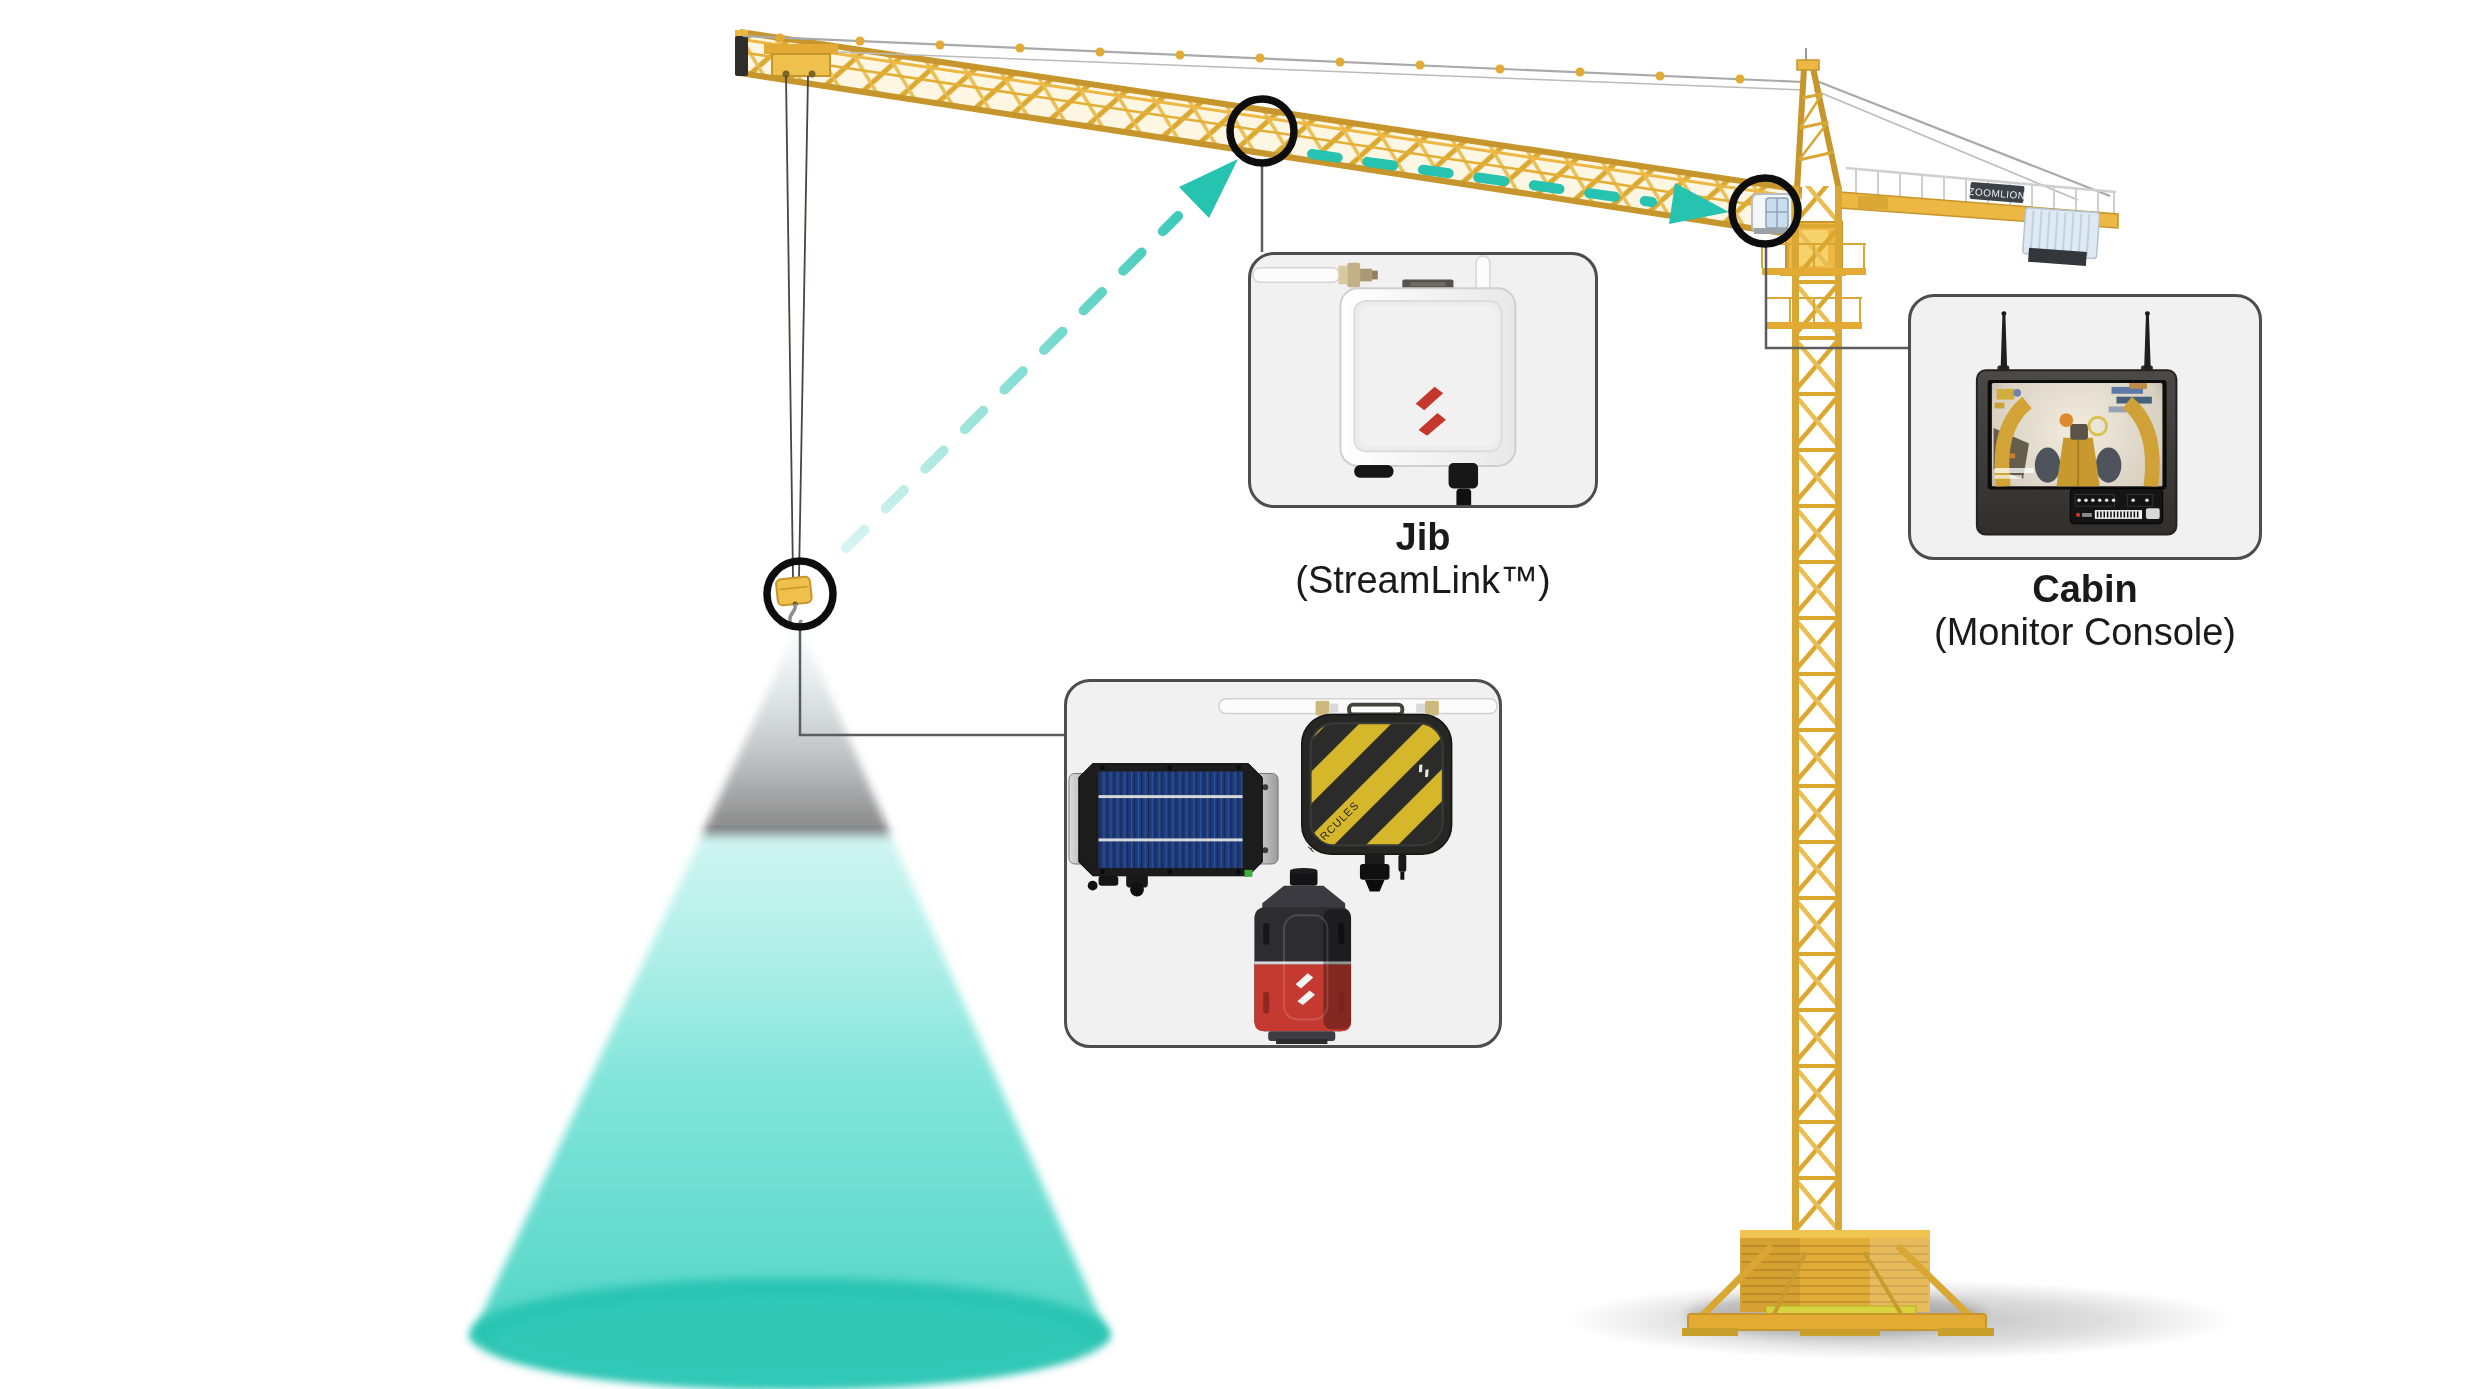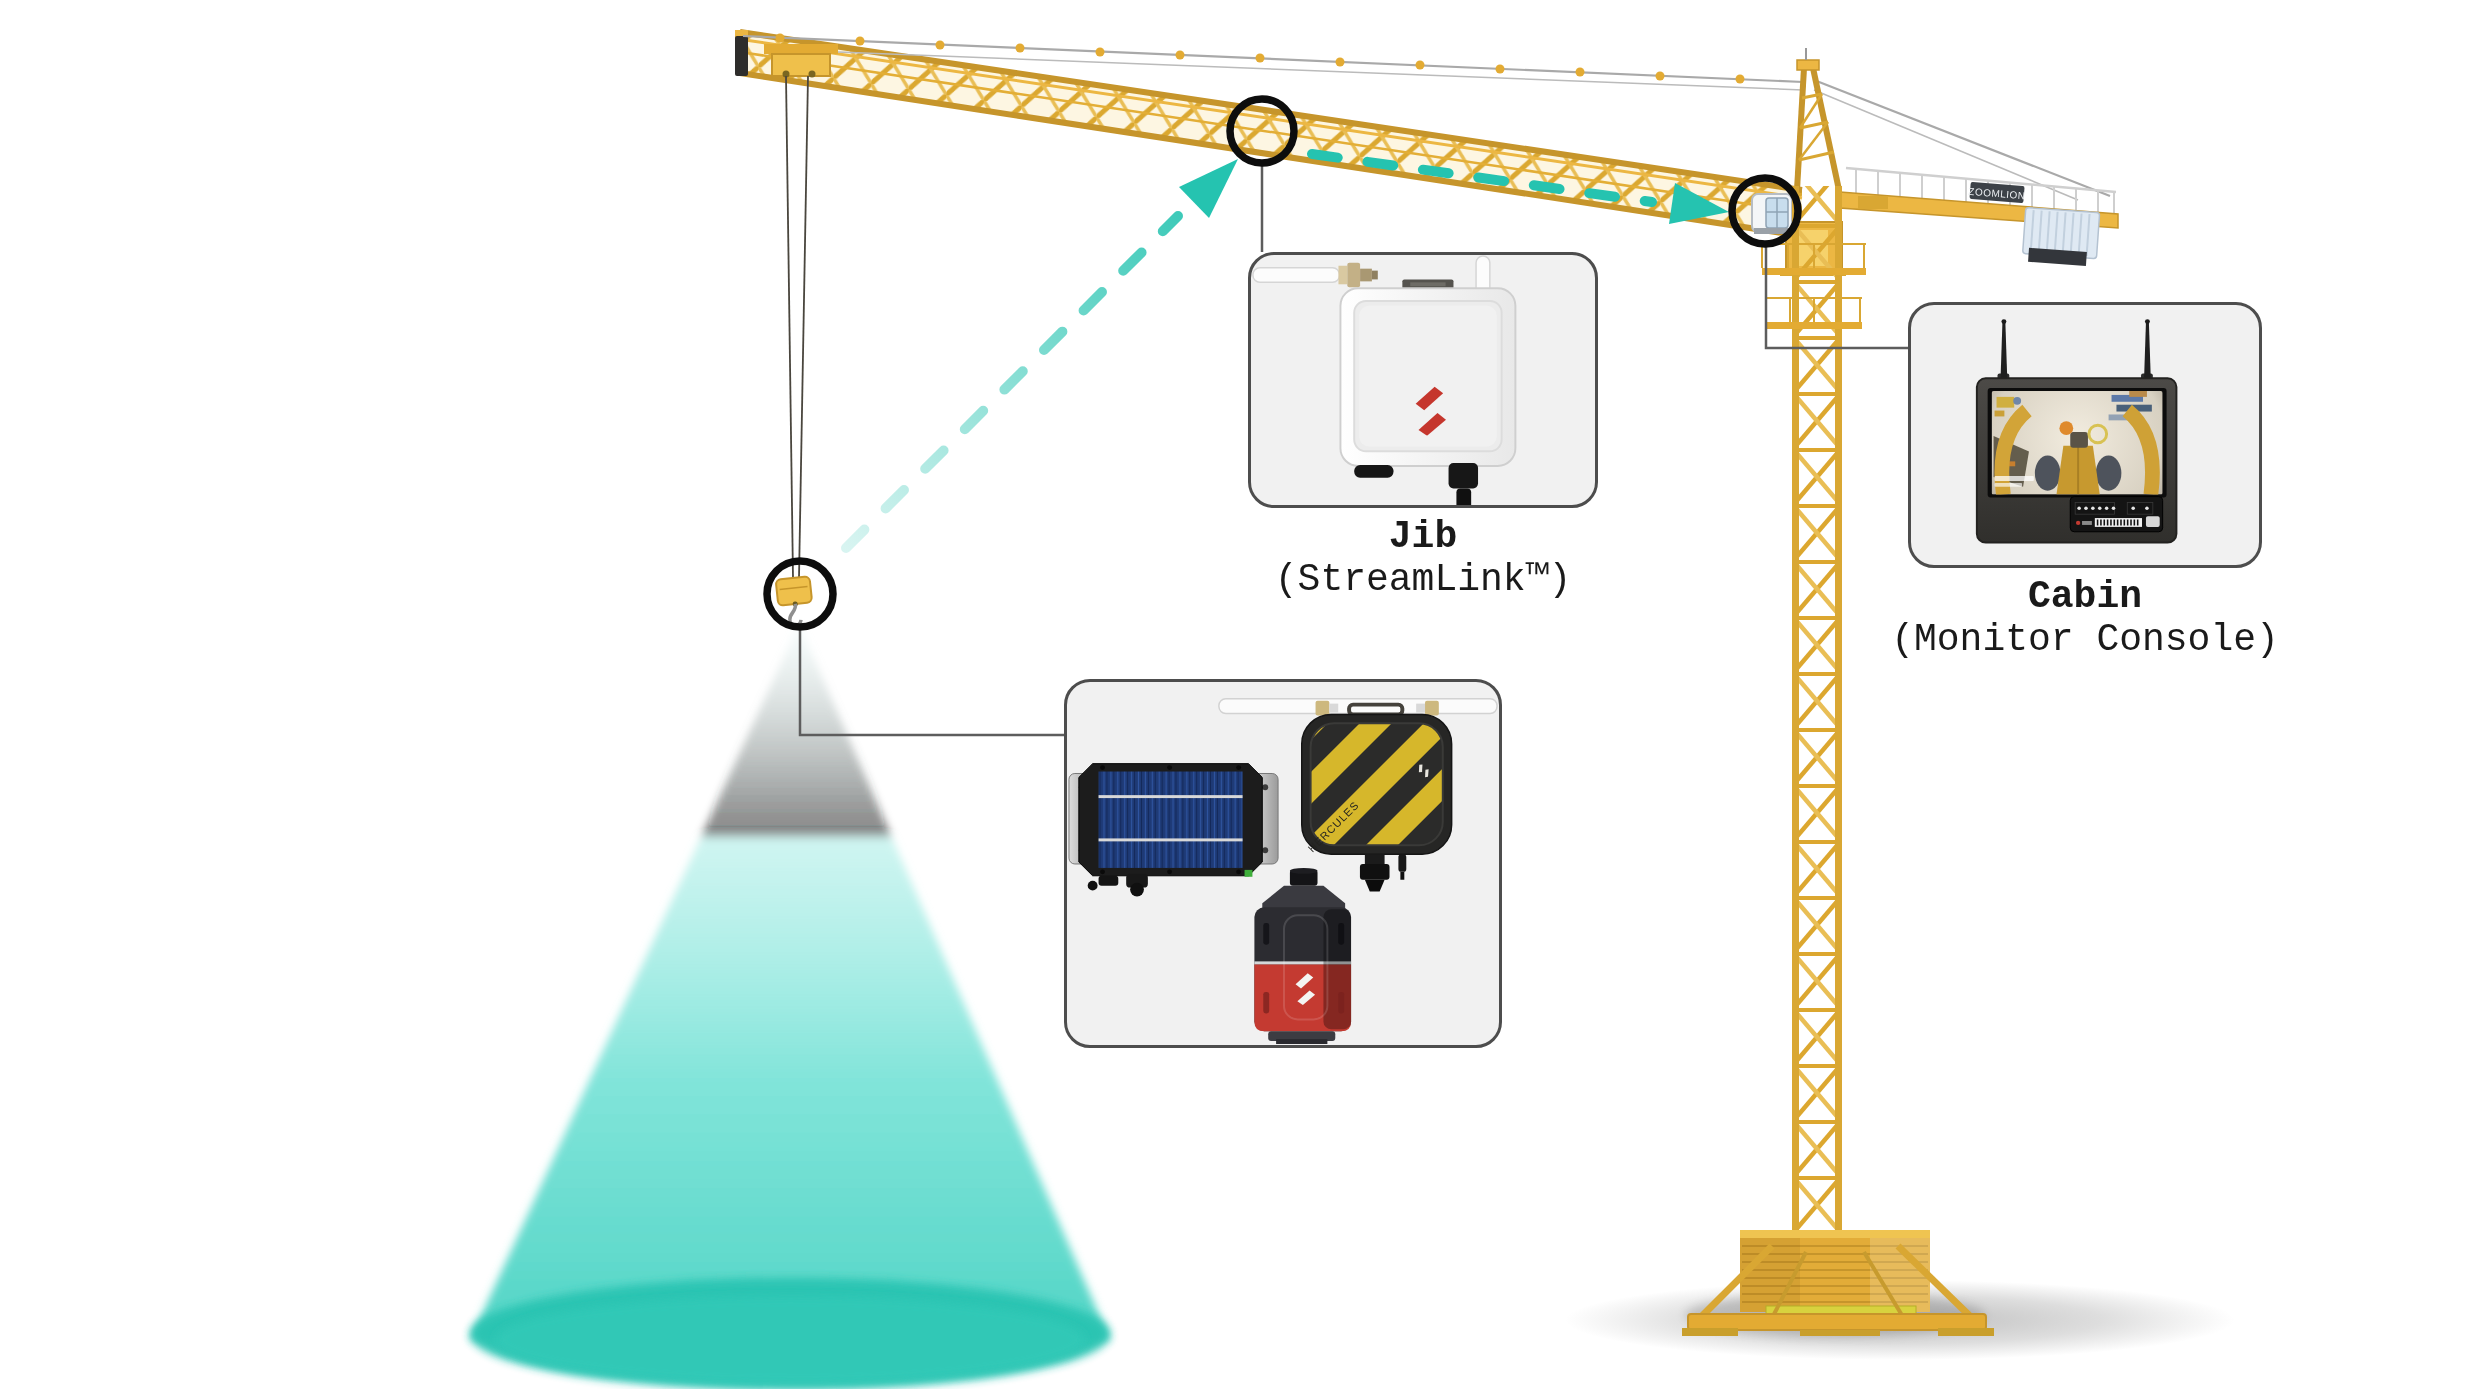--- a/index.html
+++ b/index.html
@@ -8,22 +8,22 @@
   .scene{position:absolute;left:0;top:0;width:2470px;height:1389px;}
   .callout{position:absolute;}
   .callout .box{position:absolute;left:0;top:0;background:#f1f1f1;border:3px solid #4d4d4d;
                 border-radius:26px;overflow:hidden;box-sizing:border-box;}
   .box svg{display:block;width:100%;height:100%;}
   .caption{position:absolute;left:50%;transform:translateX(-50%);text-align:center;white-space:nowrap;}
   .caption .title{font-weight:700;font-size:38px;line-height:46px;}
   .caption .sub{font-size:38px;line-height:40px;}
   .jib-callout{left:1248px;top:252px;width:350px;height:560px;}
   .jib-callout .box{width:350px;height:256px;}
-  .jib-callout .caption{top:262px;font-family:Liberation Mono, monospace;}
-  .cabin-callout{left:1908px;top:302px;width:354px;height:560px;font-family:Liberation Mono, monospace;}
+  .jib-callout .caption{top:262px;}
+  .cabin-callout{left:1908px;top:294px;width:354px;height:560px;}
   .cabin-callout .box{width:354px;height:266px;}
   .cabin-callout .caption{top:272px;}
   .hook-callout{left:1064px;top:679px;width:438px;height:620px;}
   .hook-callout .box{width:438px;height:369px;}
   .hook-callout .caption{top:380px;}
 </style>
 </head>
 <body>
 
 <div class="canvas">

